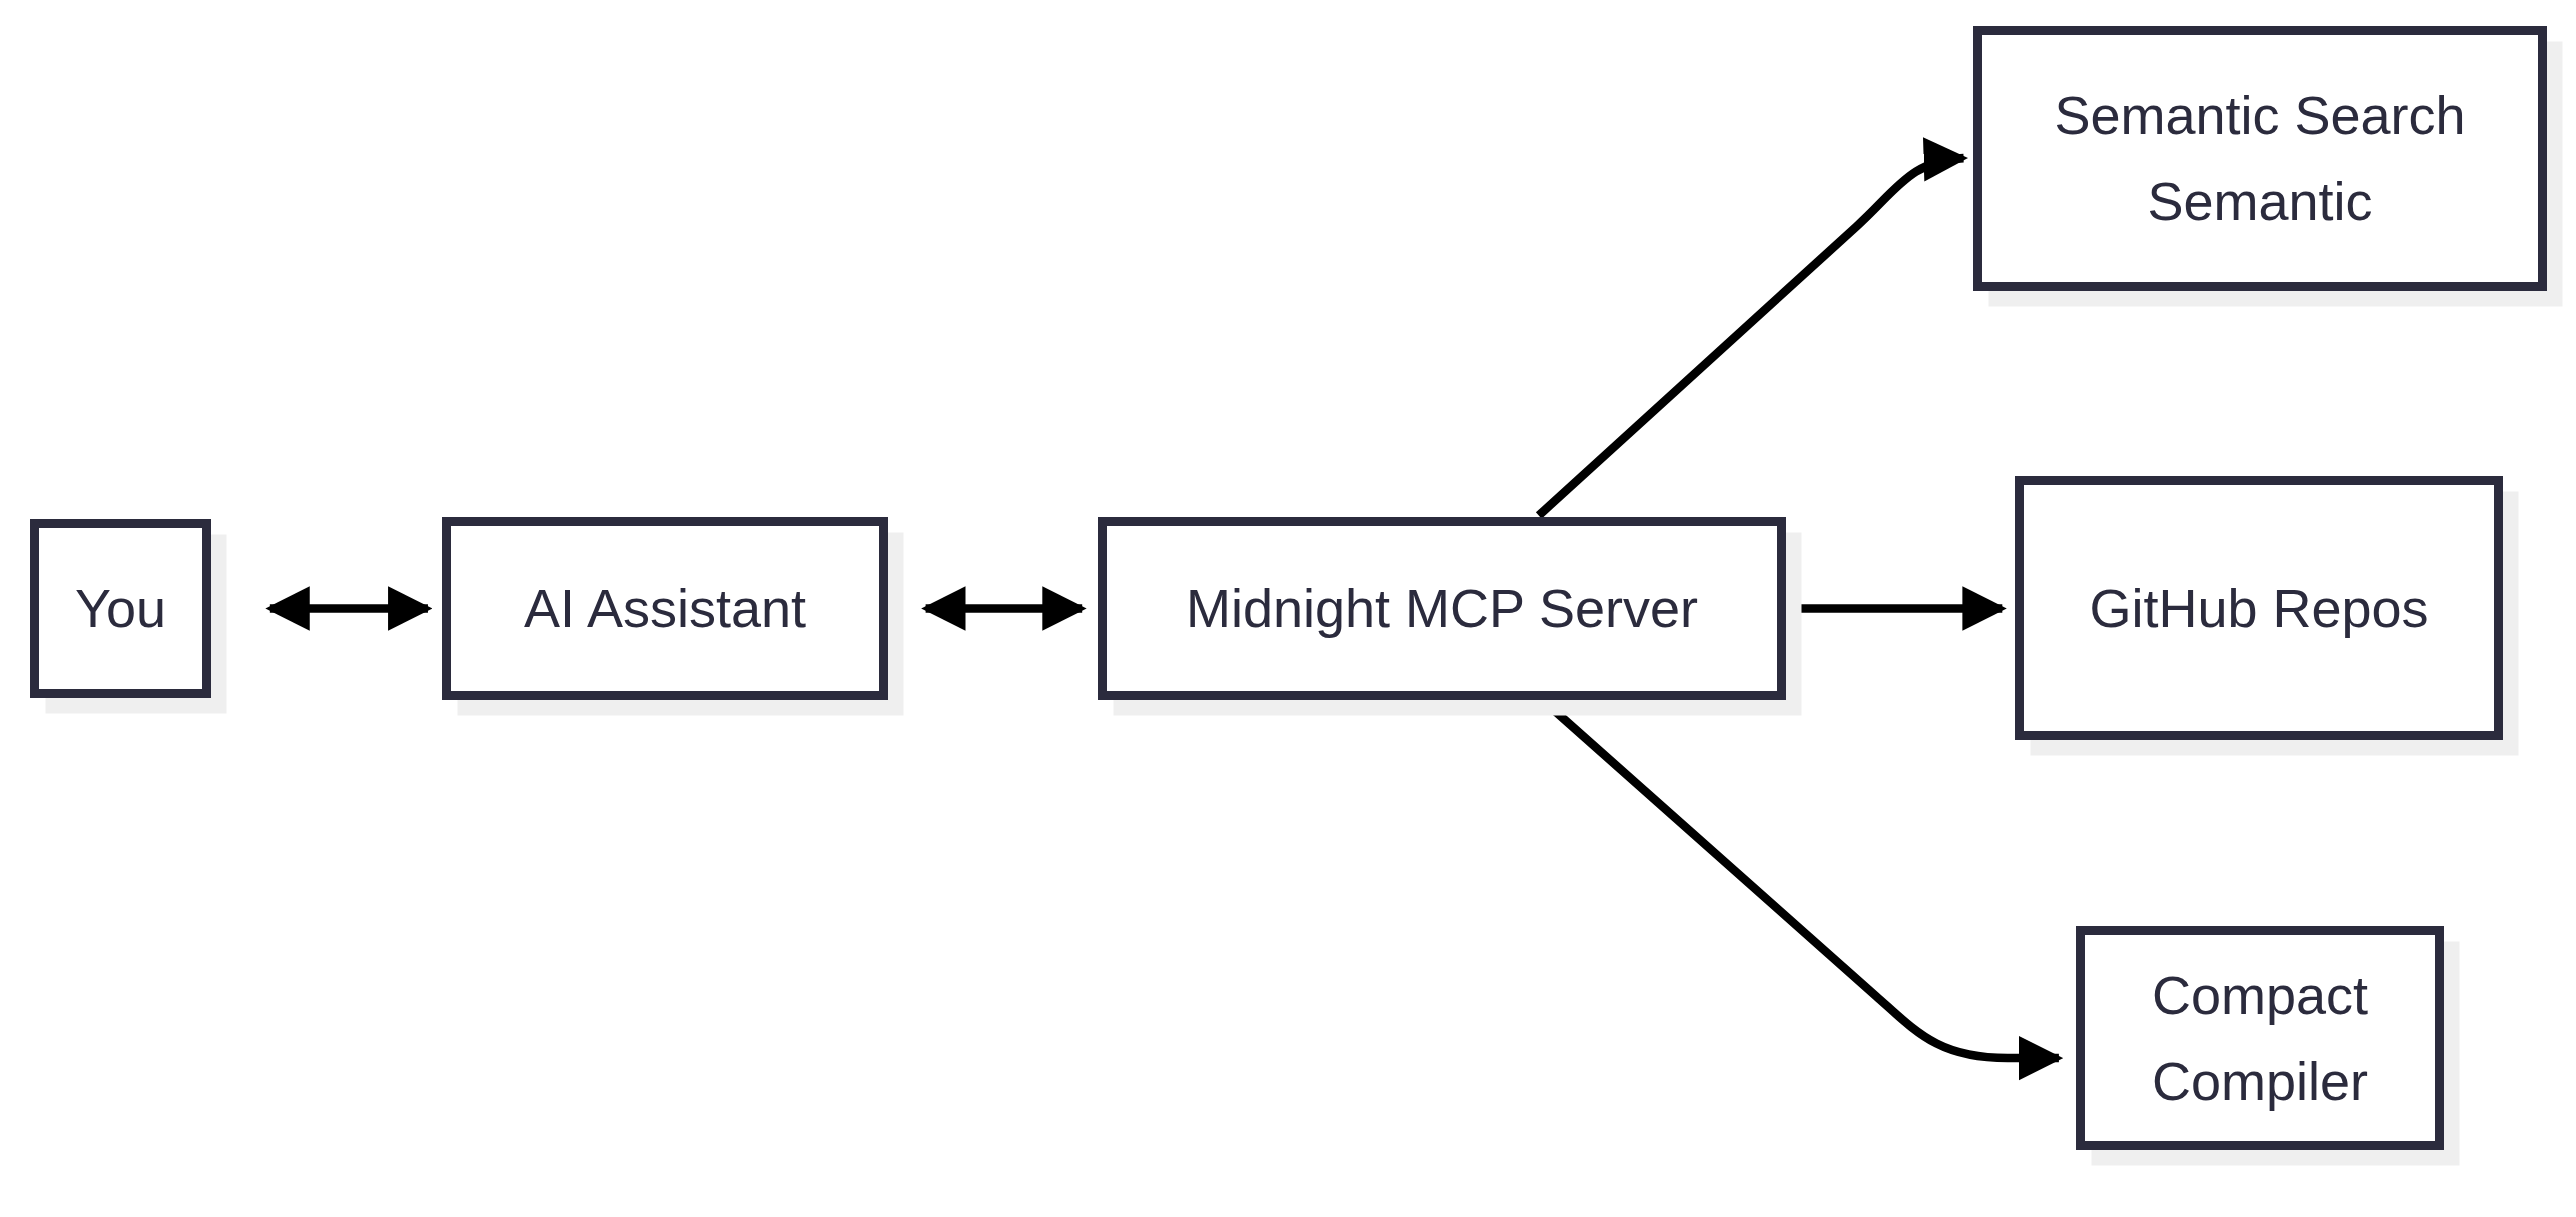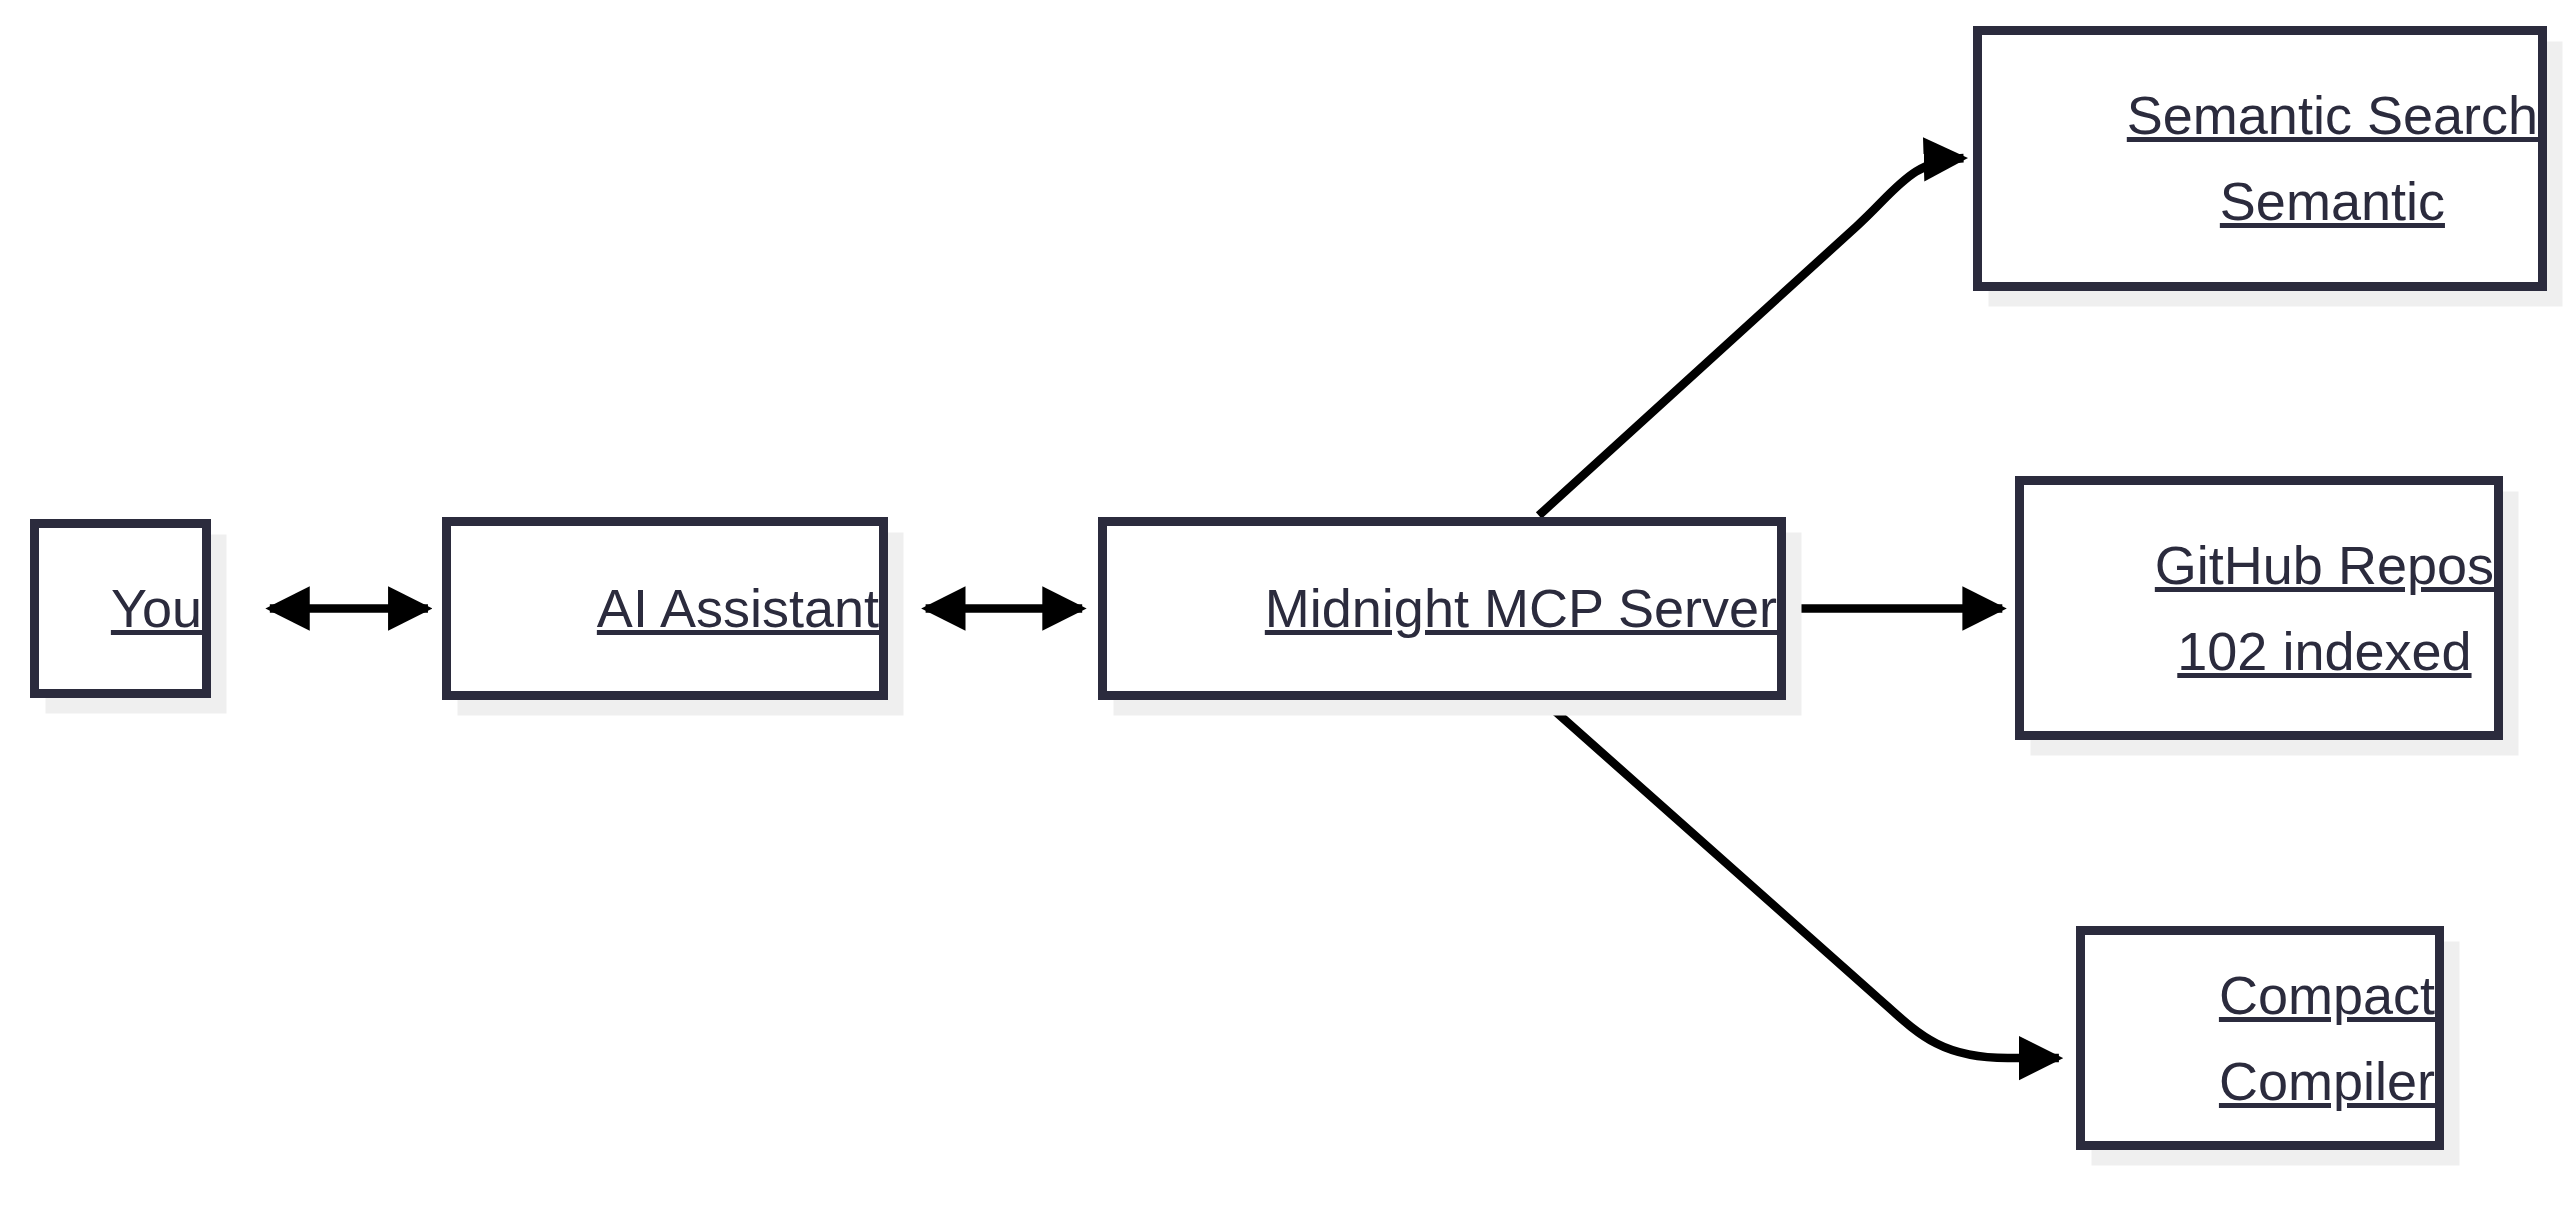--- a/index.html
+++ b/index.html
@@ -21,27 +21,26 @@
   #arrows{position:absolute;left:0;top:0;width:2576px;height:1217px;}
   .edge{stroke:var(--arrow);stroke-width:11;fill:none;stroke-linejoin:round;}
   .node{
     position:absolute;
     box-sizing:border-box;
     border:9.3px solid var(--border);
     background:var(--bg);
     box-shadow:15.5px 15.5px 0 var(--shadow);
     display:flex;
     align-items:center;
-    justify-content:flex-end;
+    justify-content:center;
     text-align:center;
     color:var(--text);
     font-size:54px;
     line-height:1.6;
     white-space:nowrap;
-    text-decoration:underline;
   }
 </style>
 </head>
 <body>
 
 <div id="canvas">
 
   <svg id="arrows" viewBox="0 0 3323 1570" xmlns="http://www.w3.org/2000/svg">
     <defs>
       <marker id="arrowhead" viewBox="0 0 10 10" refX="9" refY="5" markerWidth="5.2" markerHeight="6.5" orient="auto-start-reverse" markerUnits="strokeWidth">
@@ -75,21 +74,20 @@
   <div class="node" style="left:1973px;top:25.6px;width:574px;height:265px">
     <div class="label">
       <div>Semantic Search</div>
       <div>Semantic</div>
     </div>
   </div>
 
   <div class="node" style="left:2015px;top:476px;width:488px;height:264px">
     <div class="label">
       <div>GitHub Repos</div>
-      <div>102 indexed</div>
     </div>
   </div>
 
   <div class="node" style="left:2076px;top:926px;width:368px;height:224px">
     <div class="label">
       <div>Compact</div>
       <div>Compiler</div>
     </div>
   </div>
 

